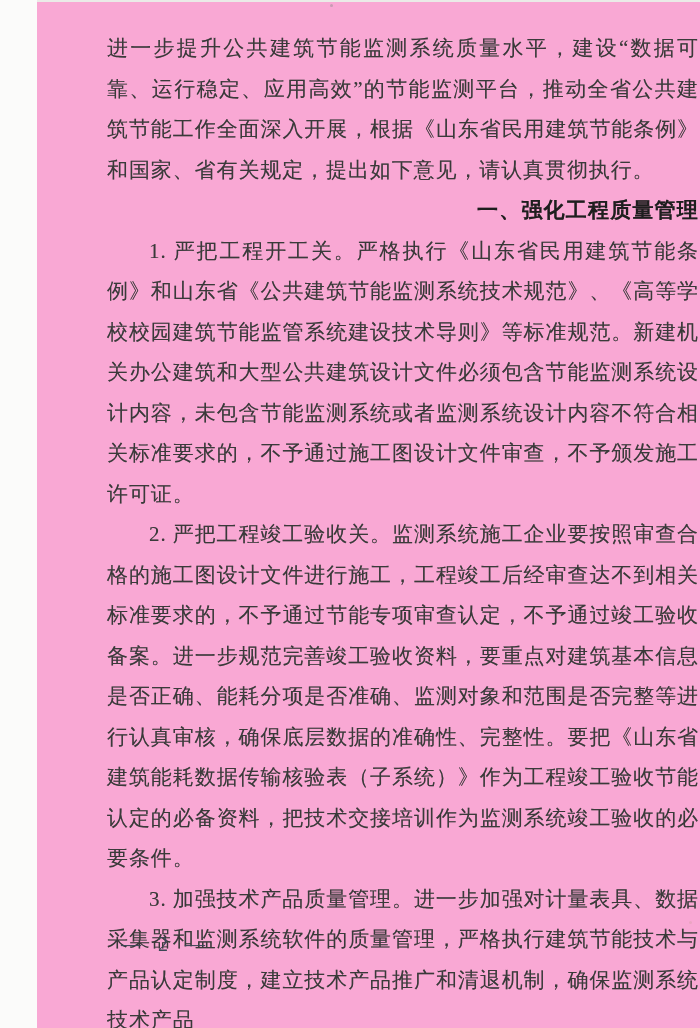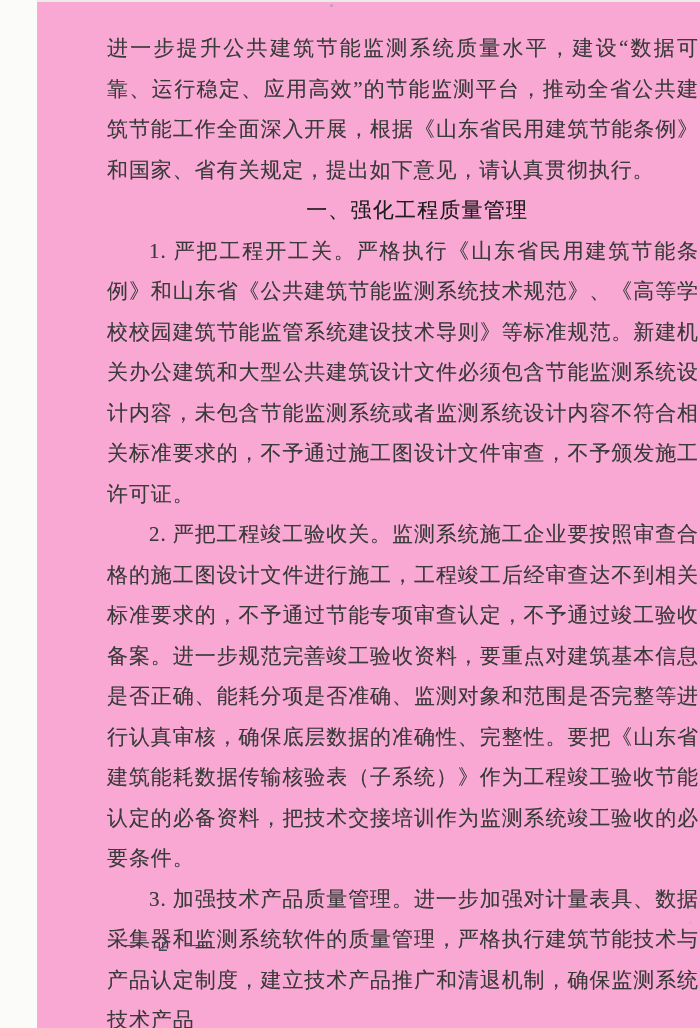--- a/index.html
+++ b/index.html
@@ -36,24 +36,24 @@
     text-align: justify;
     text-justify: inter-character;
     color: #3a3a3a;
     text-shadow: 0 0 0.6px rgba(70,70,70,0.45);
   }
   .text-block p.indent {
     text-indent: 2em;
   }
   .text-block p.heading {
     font-family: "Liberation Sans", "DejaVu Sans", sans-serif;
-    font-weight: 400;
+    font-weight: 700;
     color: #1e1e1e;
     text-indent: 1.35em;
-    text-align: center;
+    text-align: right;
     letter-spacing: 1.2px;
     text-shadow: 0 0 0.5px rgba(30,30,30,0.55);
   }
   .page-number {
     position: absolute;
     left: 84px;
     top: 930px;
     font-family: "Liberation Serif", "DejaVu Serif", serif;
     font-size: 20px;
     line-height: 28px;

